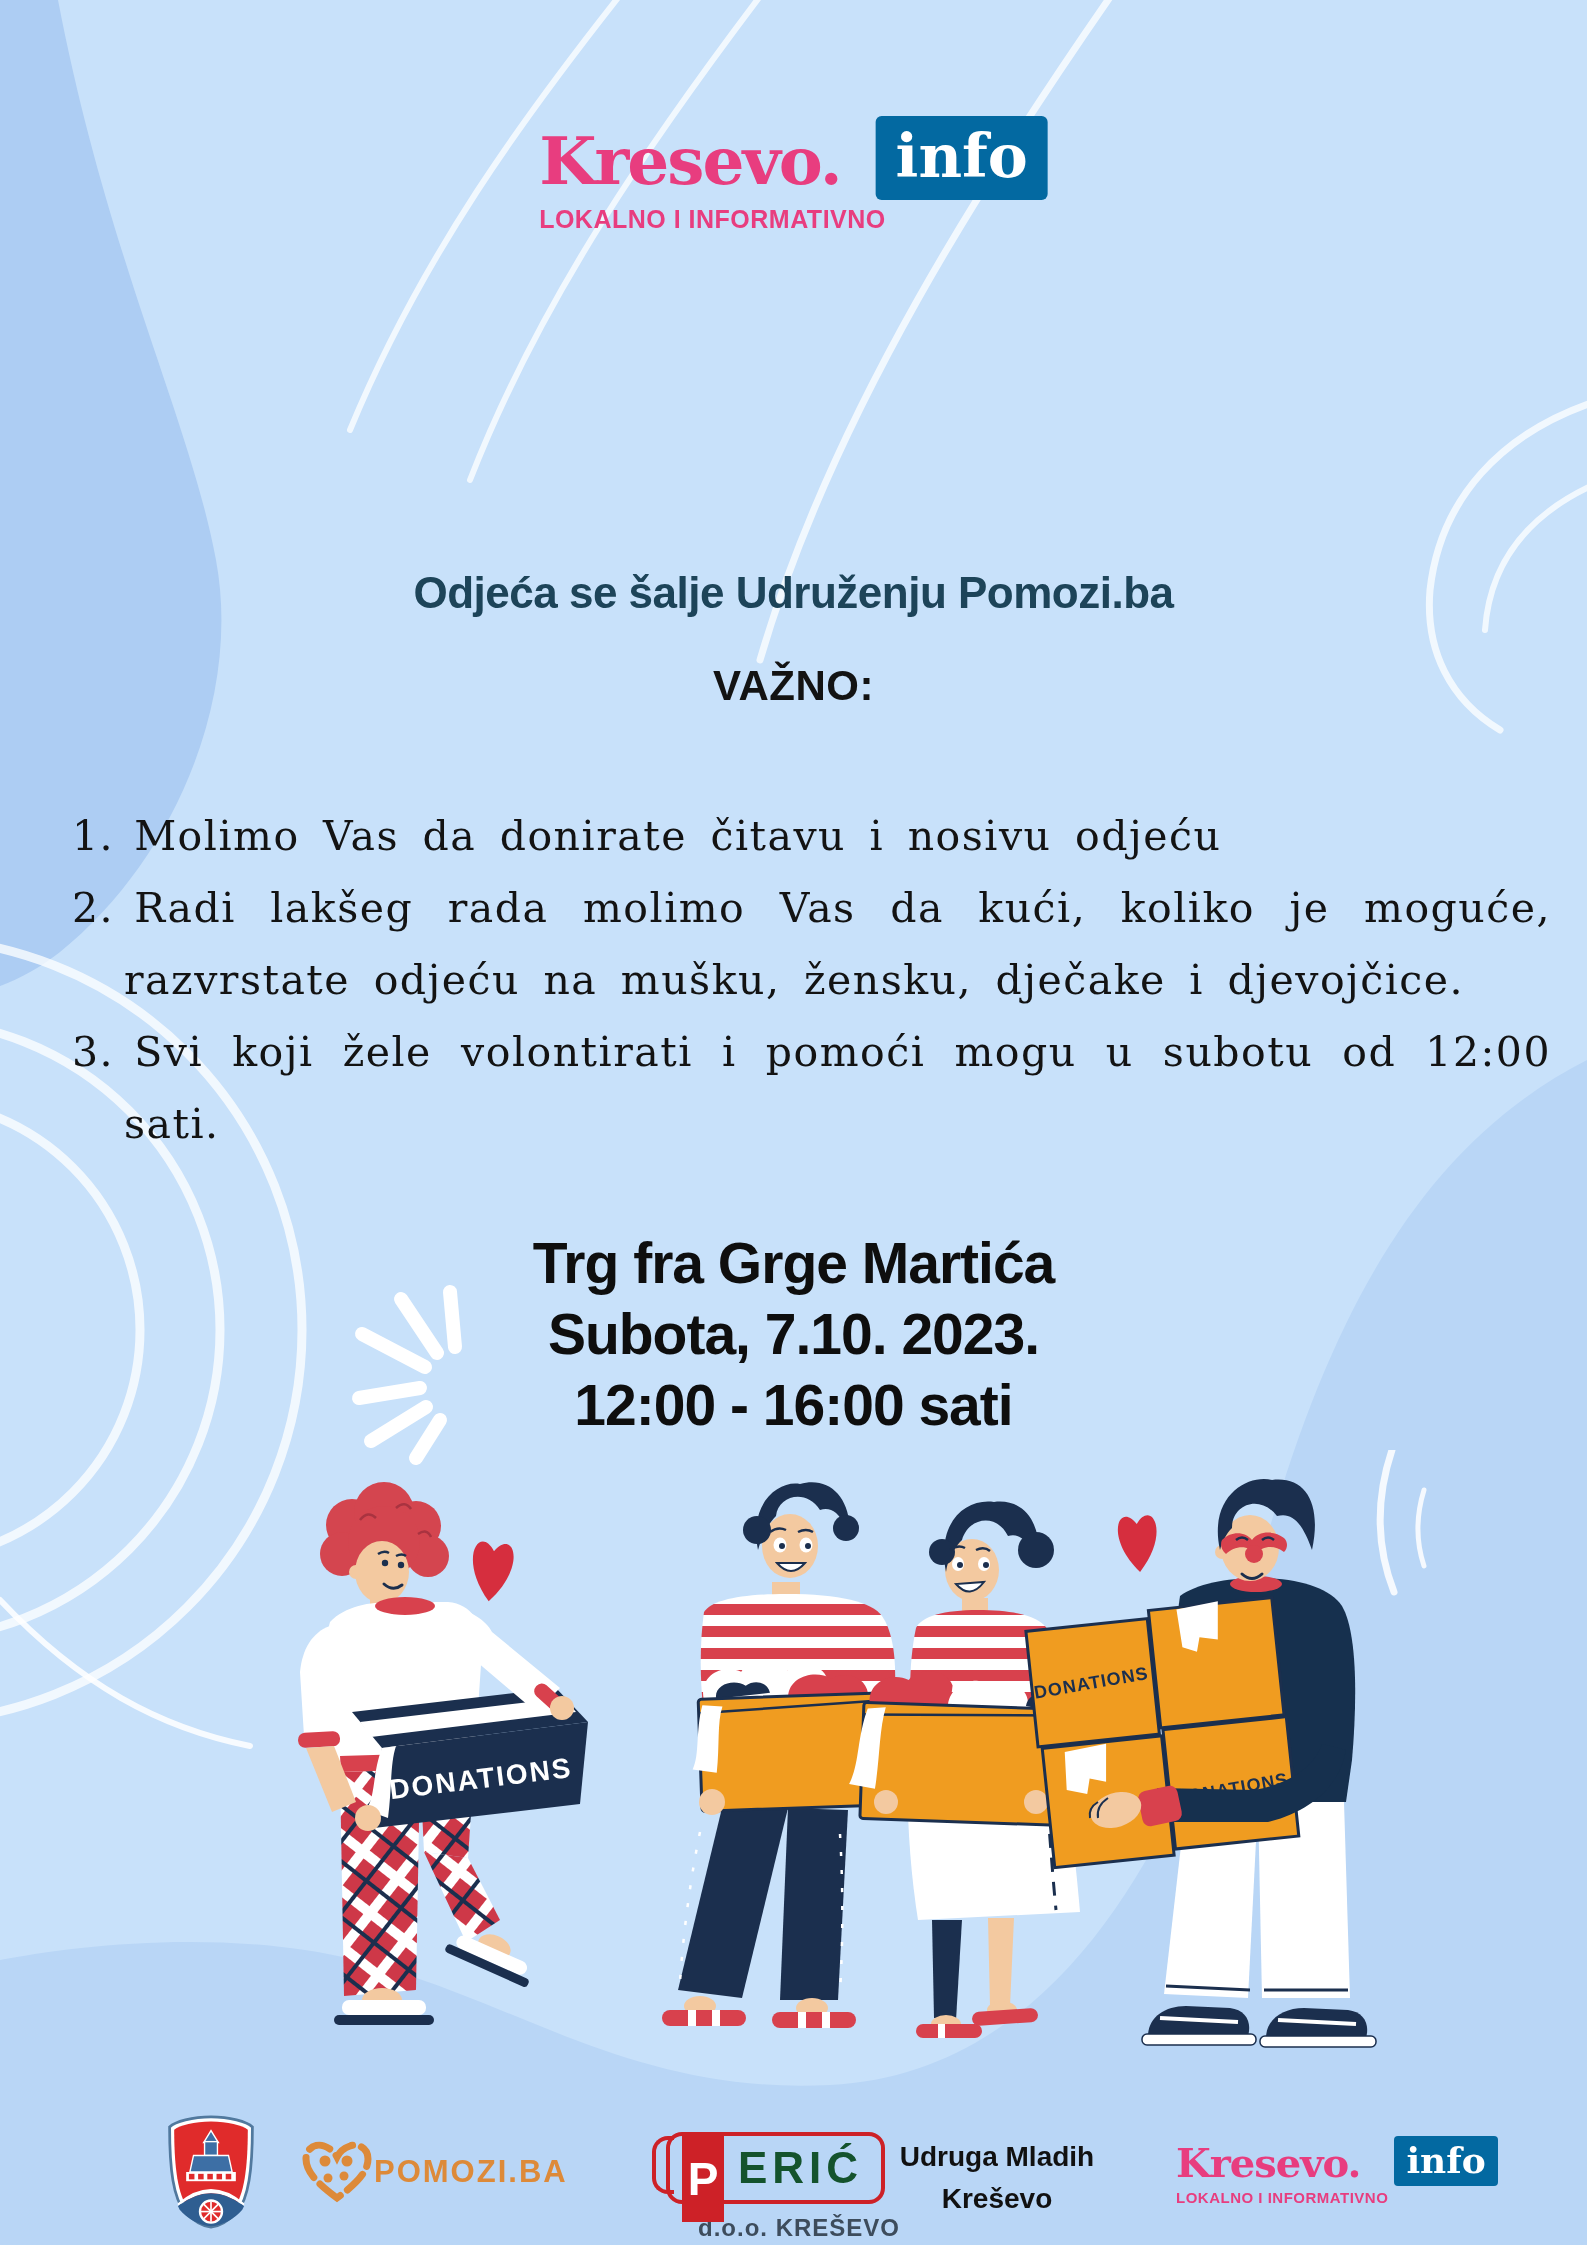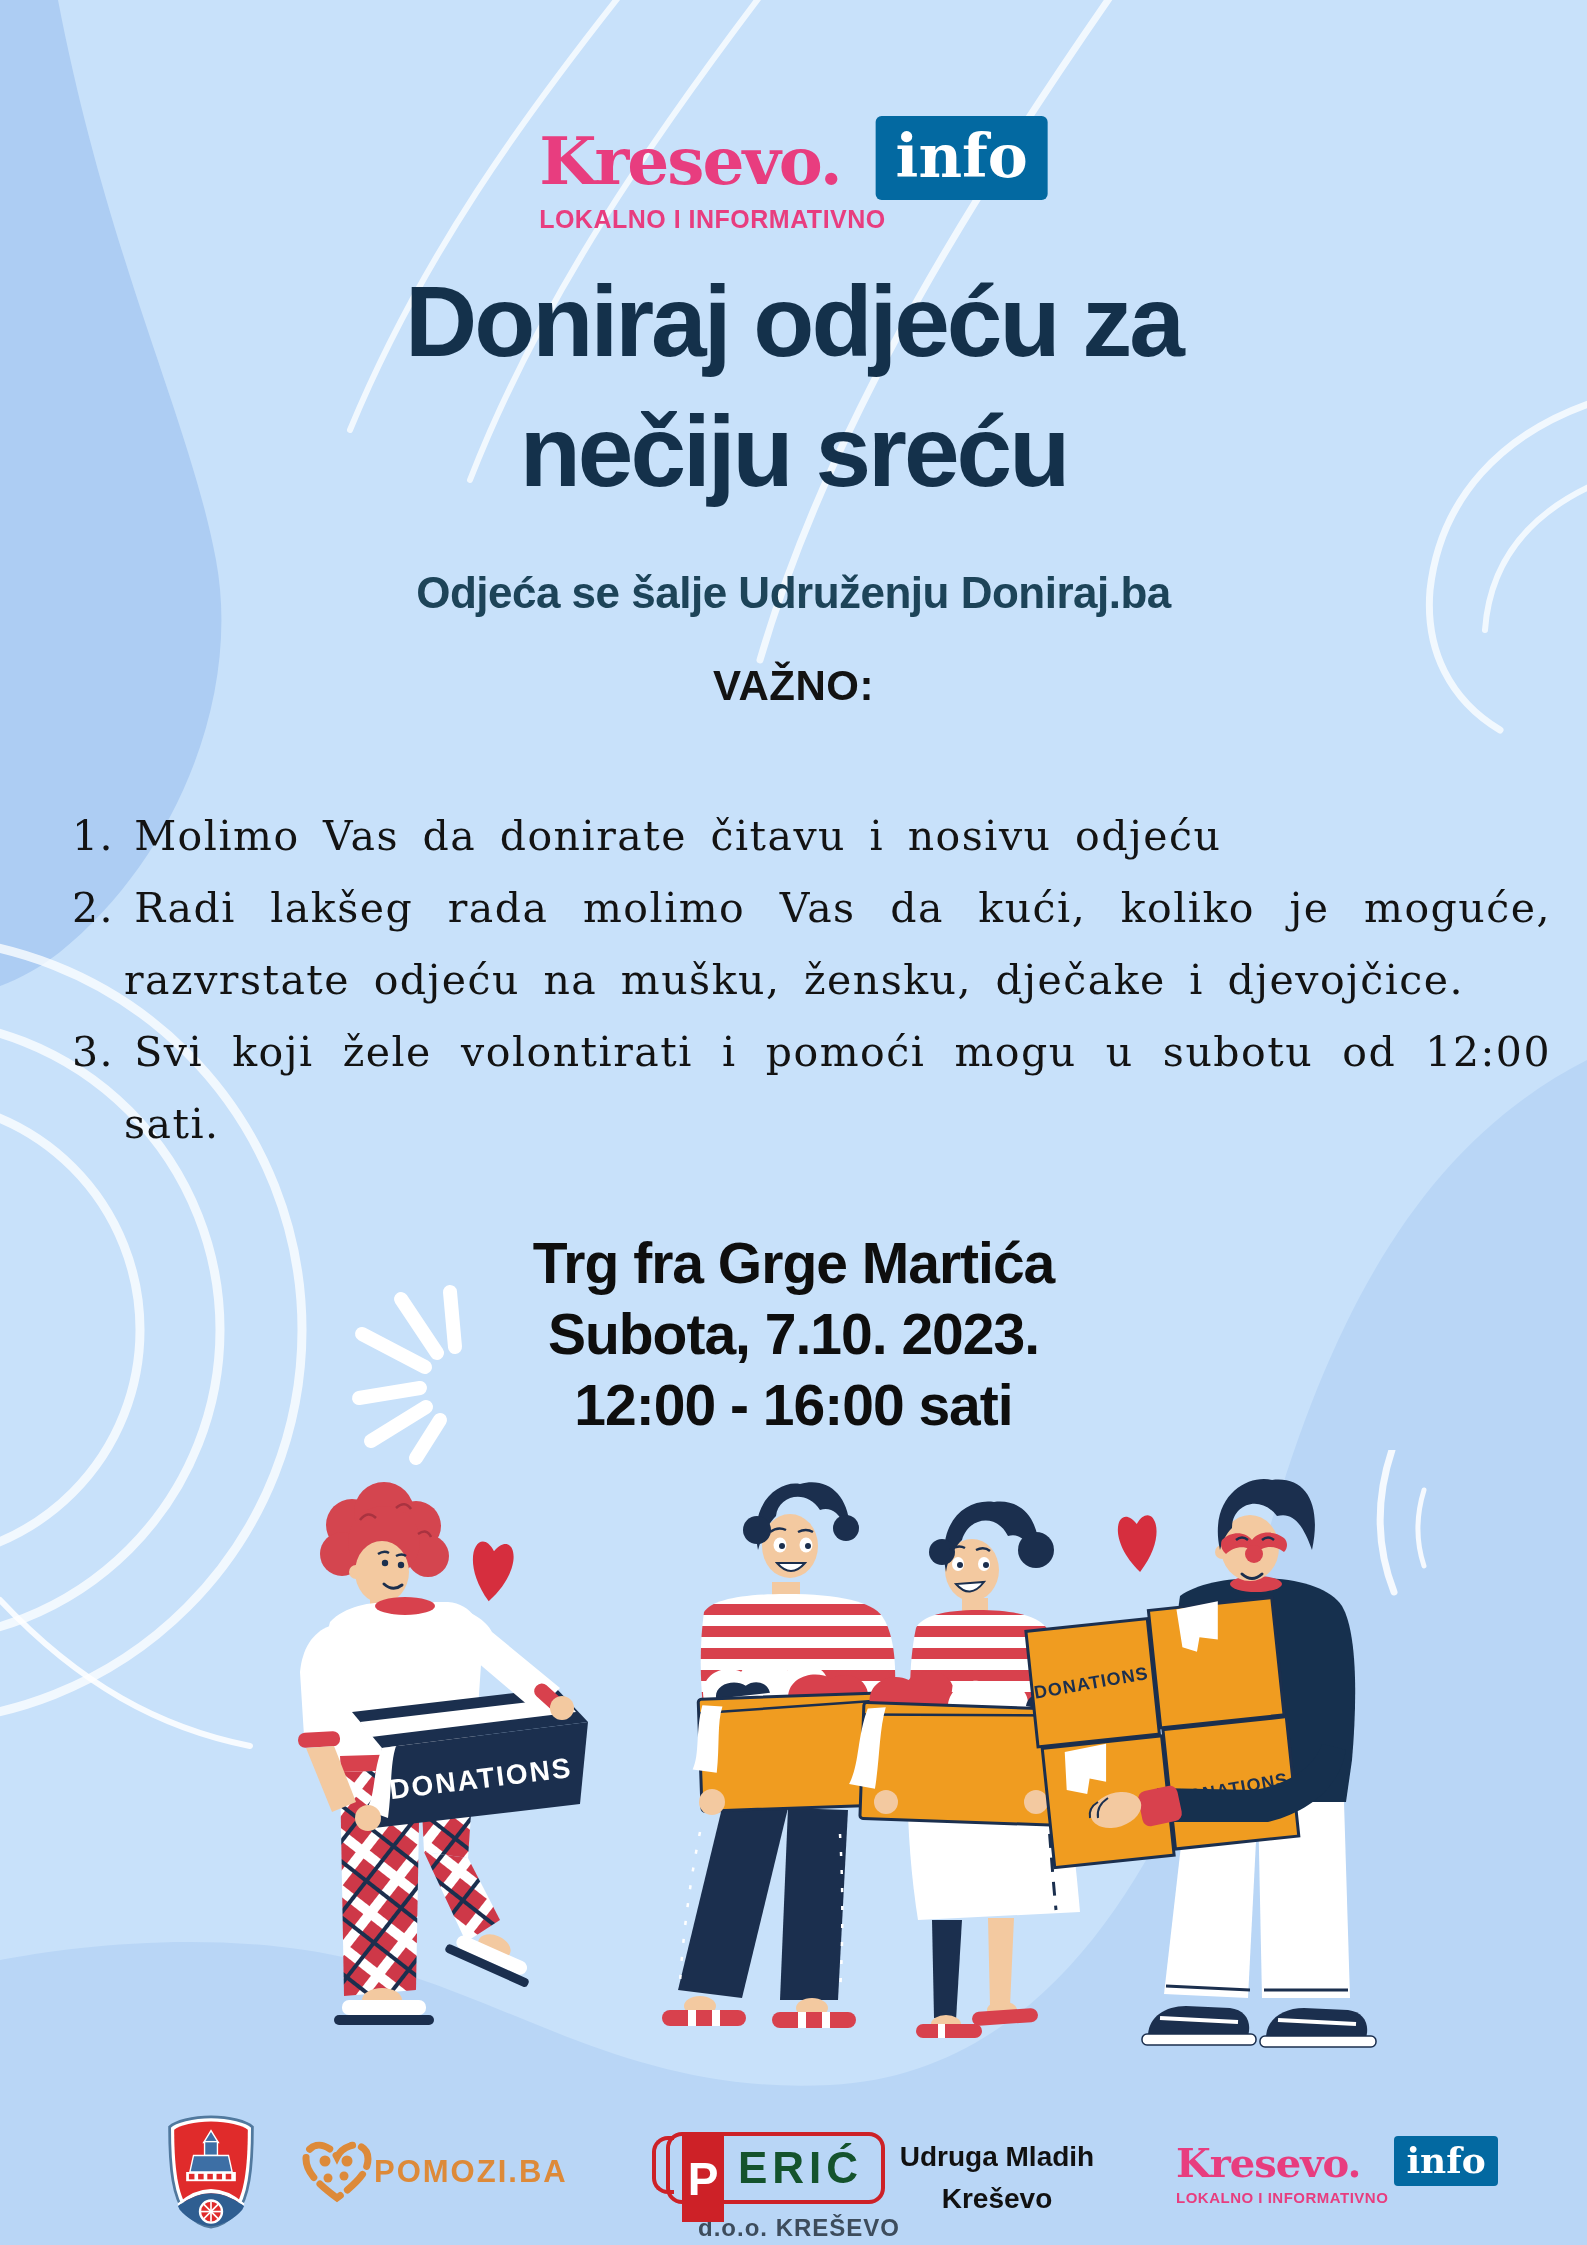--- a/index.html
+++ b/index.html
@@ -89,26 +89,22 @@
   </svg>
 
   <div class="brand brand-top">
     <div class="brand-row">
       <span class="brand-name">Kresevo.</span>
       <span class="brand-box">info</span>
     </div>
     <div class="brand-tagline">LOKALNO I INFORMATIVNO</div>
   </div>
 
-  <div class="title">
-    <div>Doniraj odjeću za</div>
-    <div>nečiju sreću</div>
-  </div>
-
-  <div class="subtitle">Odjeća se šalje Udruženju Doniraj.ba</div>
+
+  <div class="subtitle">Odjeća se šalje Udruženju Pomozi.ba</div>
   <div class="important">VAŽNO:</div>
 
   <div class="list">
     <div class="li"><span class="num">1.</span><span>Molimo Vas da donirate čitavu i nosivu odjeću</span></div>
     <div class="li"><span class="num">2.</span><span>Radi lakšeg rada molimo Vas da kući, koliko je moguće, razvrstate odjeću na mušku, žensku, dječake i djevojčice.</span></div>
     <div class="li"><span class="num">3.</span><span>Svi koji žele volontirati i pomoći mogu u subotu od 12:00 sati.</span></div>
   </div>
 
   <div class="event">
     <div>Trg fra Grge Martića</div>

